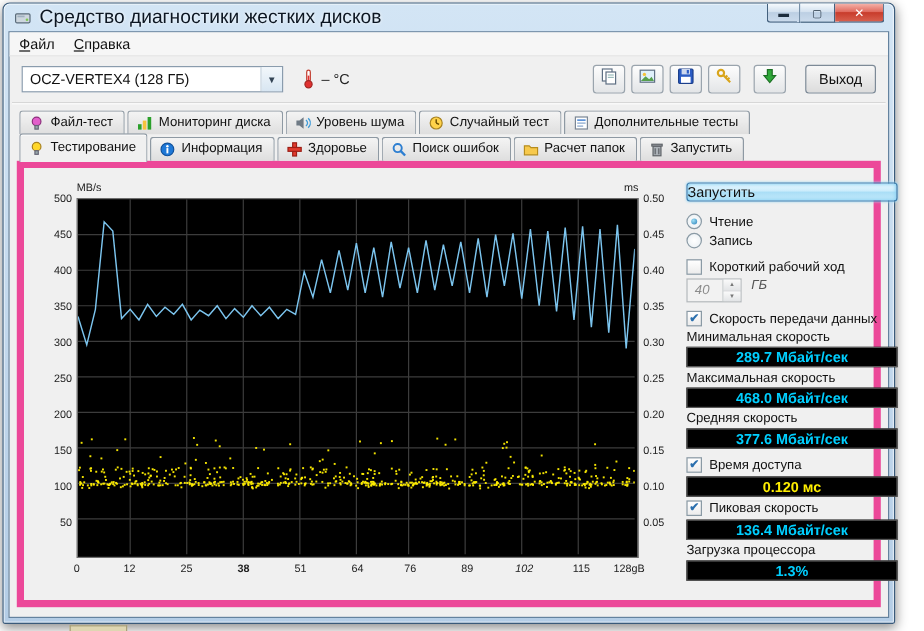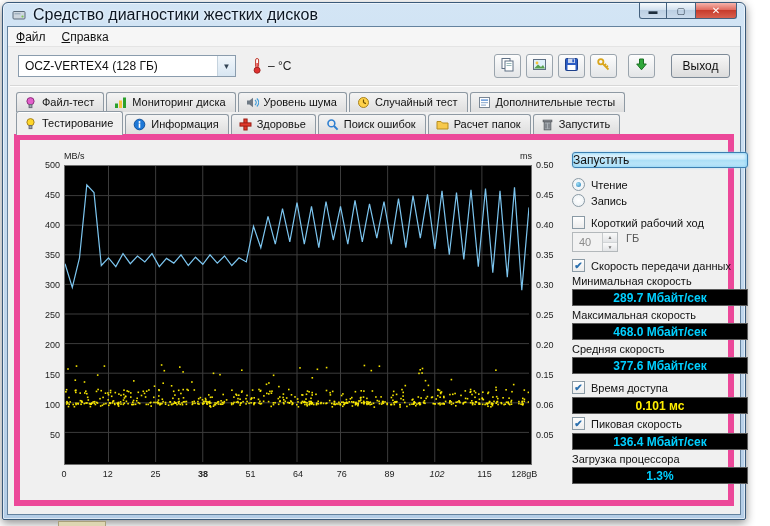--- a/index.html
+++ b/index.html
@@ -86,21 +86,21 @@
     display:flex; align-items:center; margin-bottom:10px; }
   .row { display:flex; align-items:center; margin-bottom:3px; }
   .radio { width:13px; height:13px; border-radius:50%; border:1px solid #8a9aa5;
     background:radial-gradient(#fff,#e8eef2); margin-right:6px; position:relative; flex:0 0 13px; }
   .radio.sel::after { content:""; position:absolute; inset:3px; border-radius:50%;
     background:radial-gradient(circle at 35% 35%,#9fe0f7,#2a7fb8); }
   .check { width:13px; height:13px; border:1px solid #8a9aa5; background:linear-gradient(#fff,#ececec);
     margin-right:6px; display:flex; align-items:center; justify-content:center;
     font-size:10px; line-height:10px; color:#2a6fae; font-weight:bold; flex:0 0 13px; }
   .gap6 { height:6px; } .gap4 { height:4px; }
-  .spinrow { display:flex; align-items:flex-start; margin:0 0 7px 0; }
+  .spinrow { display:flex; align-items:flex-start; margin:0 0 7px 0;font-style:italic; }
   .spin { width:46px; height:20px; border:1px solid #b3b8bb; background:#f2f2f2; color:#8c8c8c;
     font-size:11px; display:flex; align-items:center; padding-left:6px; position:relative; }
   .spinbtns { position:absolute; right:0; top:0; bottom:0; width:15px; display:flex; flex-direction:column; border-left:1px solid #c6cacc; }
   .spinbtns div { flex:1; background:linear-gradient(#fafafa,#e2e4e6); font-size:5px;
     display:flex; align-items:center; justify-content:center; color:#777; }
   .spinbtns div:first-child { border-bottom:1px solid #d2d5d7; }
   .unit { margin-left:8px; color:#555; }
   .lbl { margin:2px 0 2px 0; }
   .valbox { height:17px; background:#000; border:1px solid #5a5a5a; color:#00cfff; font-weight:bold;
     font-size:12px; display:flex; align-items:center; justify-content:center; margin-bottom:3px; }
@@ -996,21 +996,21 @@
           </div>
         <div class="ycol right">
             <div class="yl" style="top: 0%;">0.50</div>
             <div class="yl" style="top: 10%;">0.45</div>
             <div class="yl" style="top: 20%;">0.40</div>
             <div class="yl" style="top: 30%;">0.35</div>
             <div class="yl" style="top: 40%;">0.30</div>
             <div class="yl" style="top: 50%;">0.25</div>
             <div class="yl" style="top: 60%;">0.20</div>
             <div class="yl" style="top: 70%;">0.15</div>
-            <div class="yl" style="top: 80%;">0.06</div>
+            <div class="yl" style="top: 80%;">0.10</div>
             <div class="yl" style="top: 90%;">0.05</div>
           </div>
         <div class="xcol">
             <div class="xl" style="left: 0%;">0</div>
             <div class="xl" style="left: 9.375%;">12</div>
             <div class="xl" style="left: 19.5312%;">25</div>
             <div class="xl" style="left: 29.6875%; font-weight: bold;">38</div>
             <div class="xl" style="left: 39.8438%;">51</div>
             <div class="xl" style="left: 50%;">64</div>
             <div class="xl" style="left: 59.375%;">76</div>
@@ -1063,21 +1063,21 @@
         <div class="valbox">468.0 Мбайт/сек</div>
 
         <div class="lbl">Средняя скорость</div>
         <div class="valbox">377.6 Мбайт/сек</div>
         <div class="gap4"></div>
 
         <div class="row">
           <span class="check">✔</span>
           <span>Время доступа</span>
         </div>
-        <div class="valbox yellow">0.101 мс</div>
+        <div class="valbox yellow">0.120 мс</div>
 
         <div class="row">
           <span class="check">✔</span>
           <span>Пиковая скорость</span>
         </div>
         <div class="valbox">136.4 Мбайт/сек</div>
 
         <div class="lbl">Загрузка процессора</div>
         <div class="valbox">1.3%</div>
       </div>

